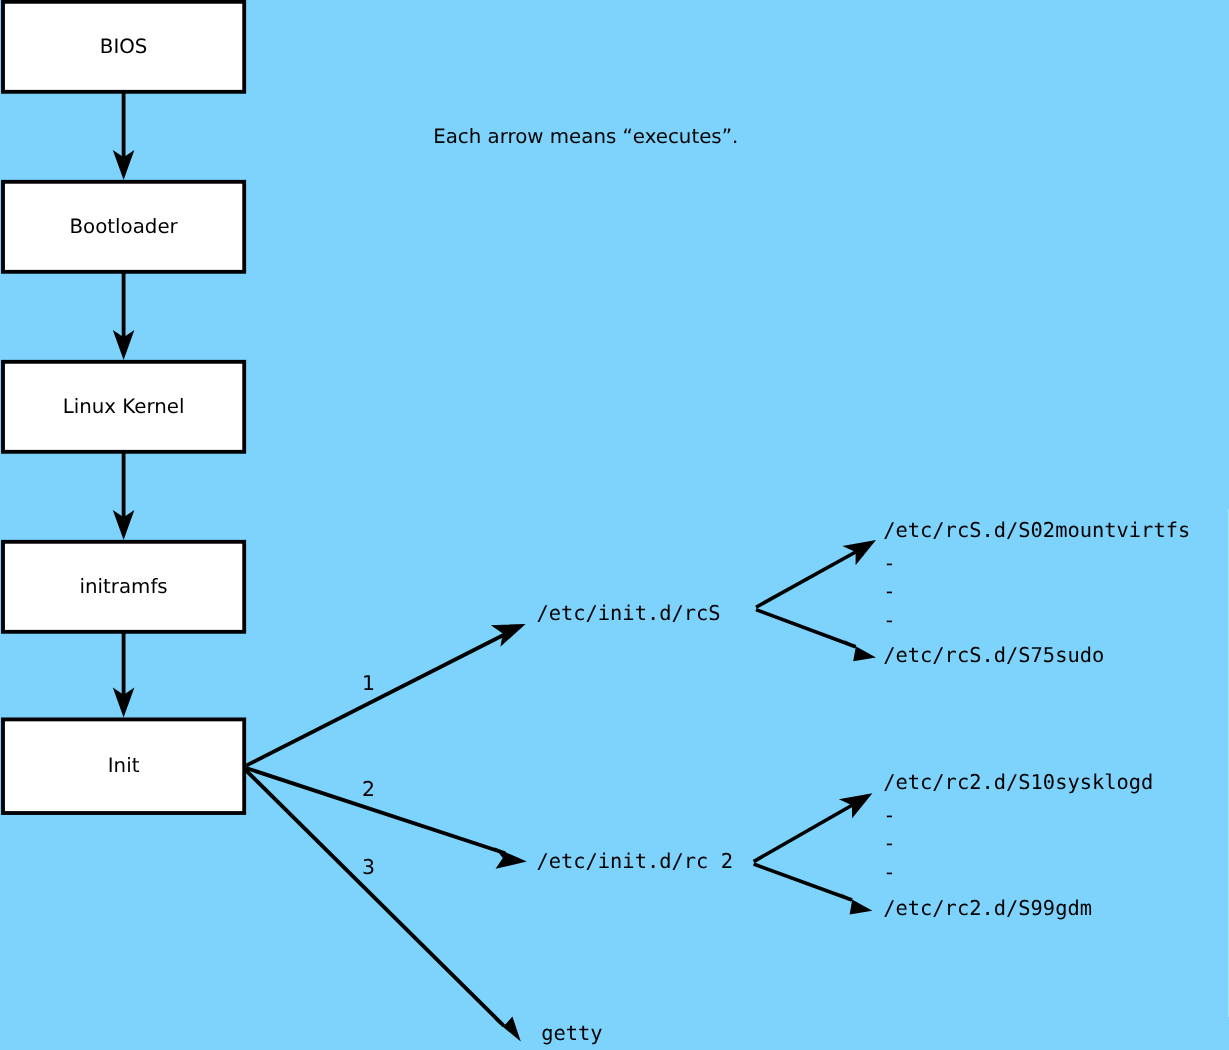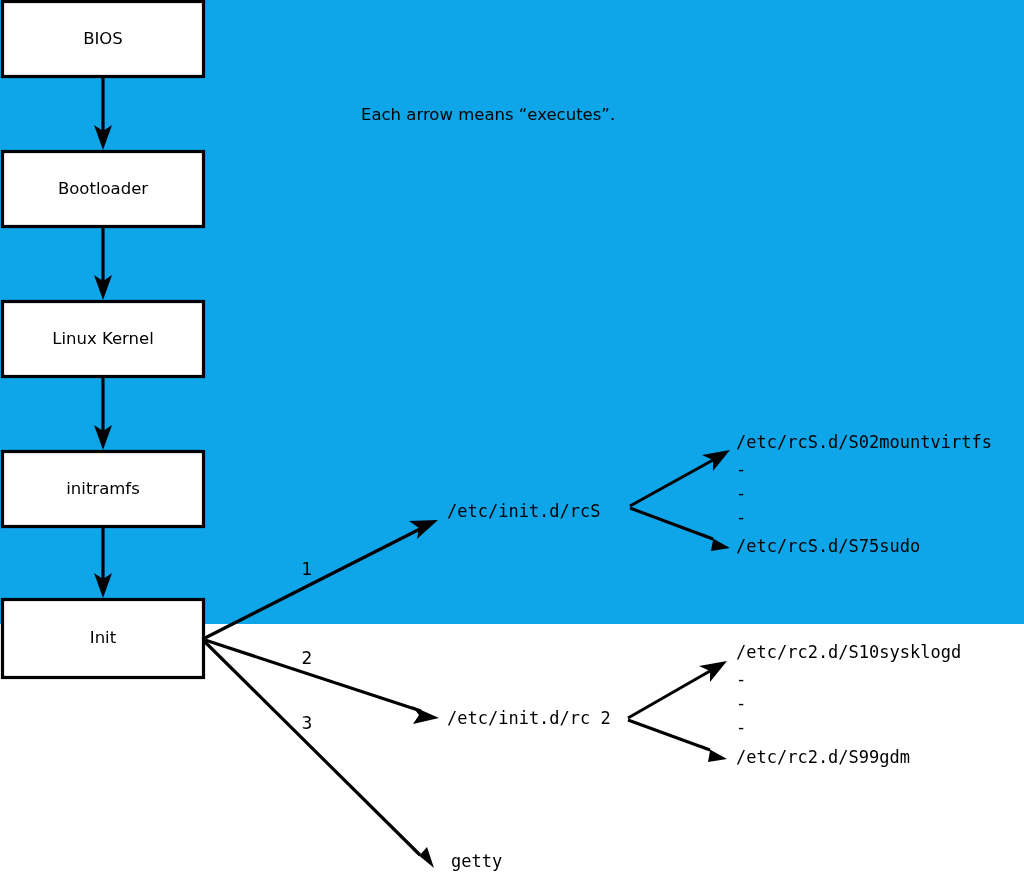--- a/index.html
+++ b/index.html
@@ -9,22 +9,22 @@
   }
   body {
     width: 1024px;
     height: 875px;
     overflow: hidden;
     font-family: "DejaVu Sans", sans-serif;
   }
   #diagram-root {
     position: relative;
     width: 1024px;
-    height: 624px;
-    background: #0ea5e9;
+    height: 875px;
+    background: #7dd3fc;
   }
   svg.diagram {
     display: block;
     width: 1024px;
     height: 875px;
   }
   .box-rect {
     fill: #ffffff;
     stroke: #000000;
     stroke-width: 3.2;

